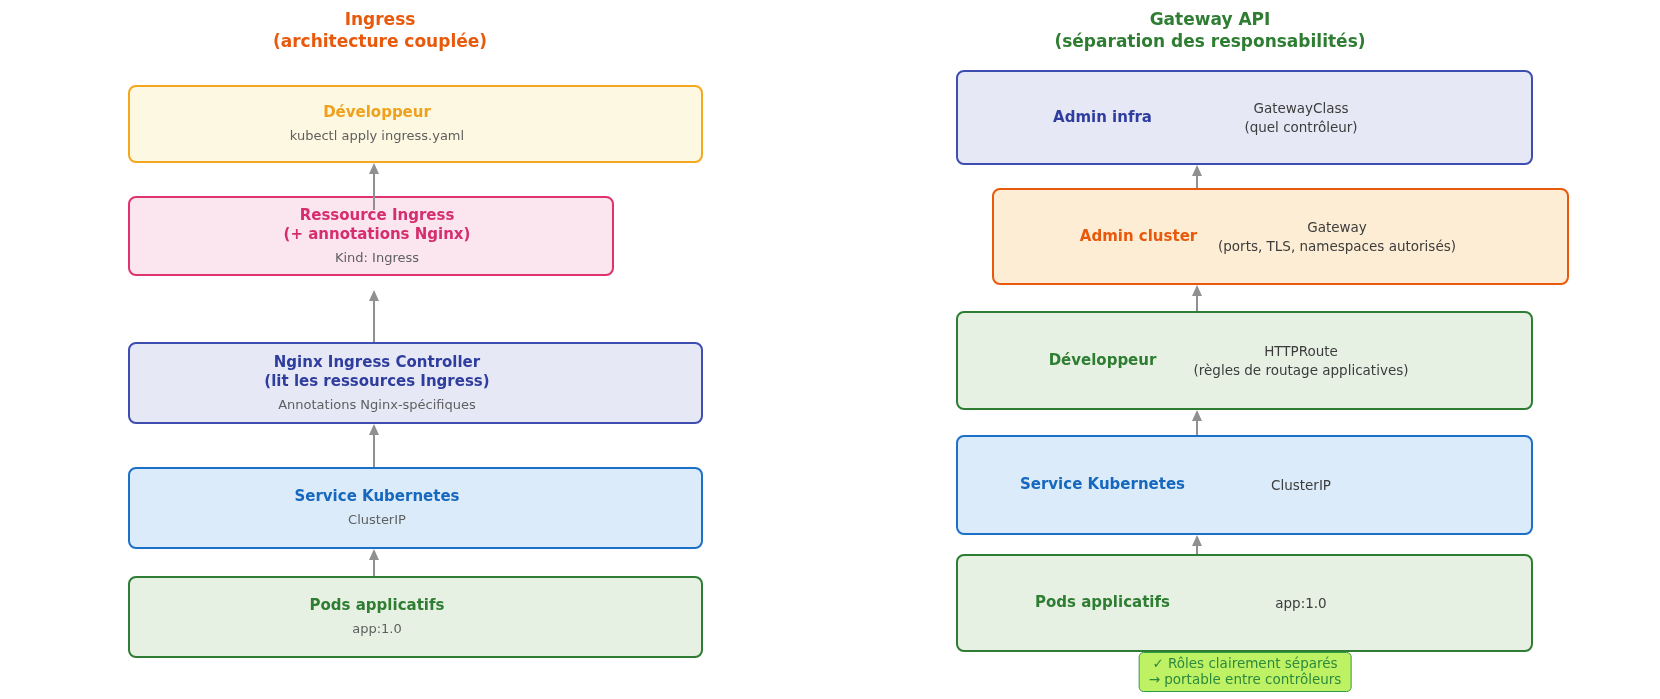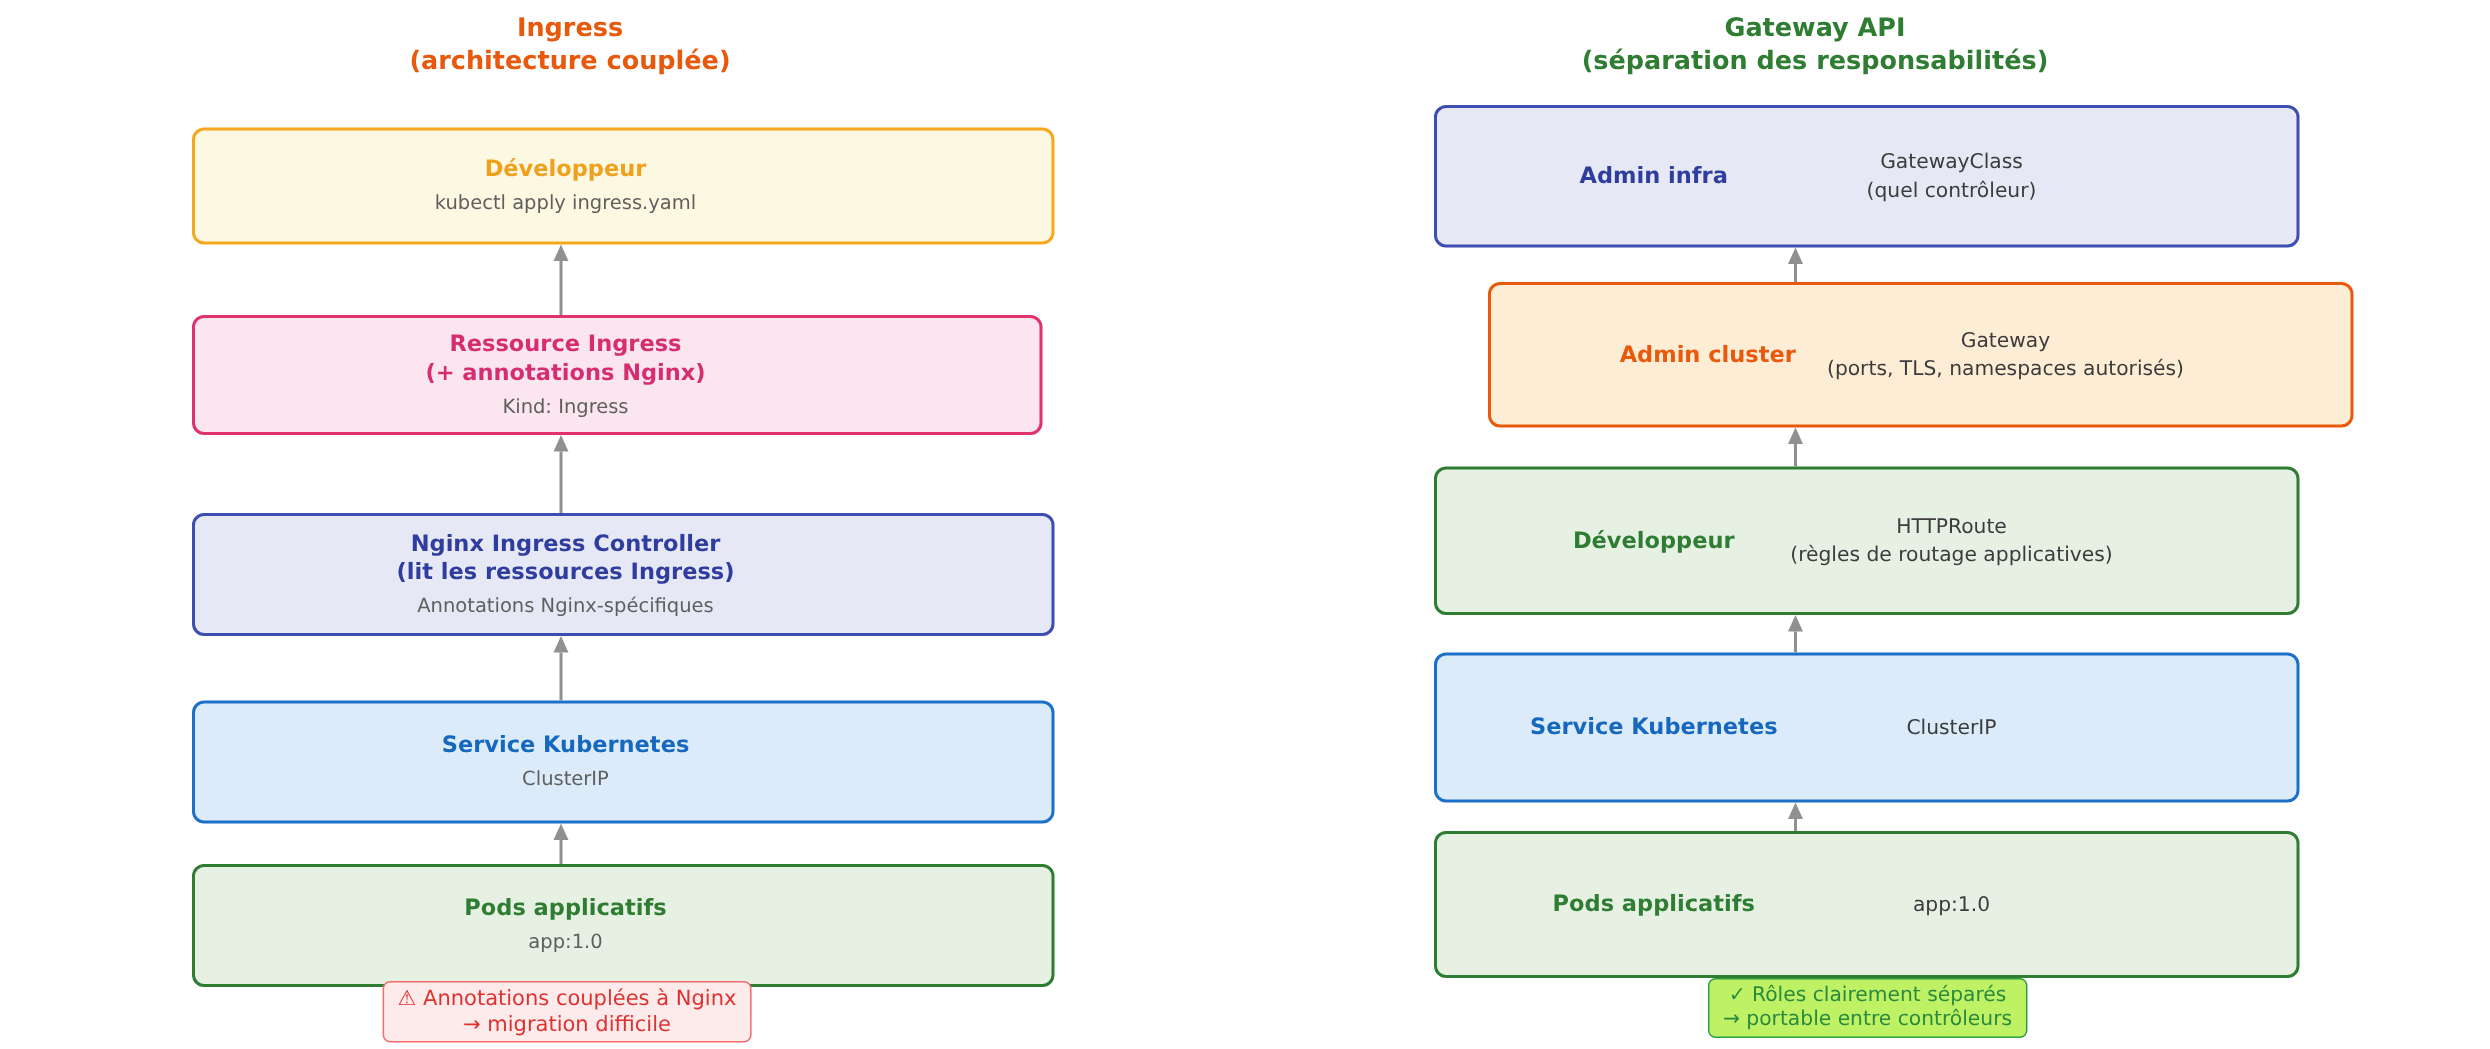--- a/index.html
+++ b/index.html
@@ -48,21 +48,21 @@
   .lcontent{
     position:absolute;left:0;top:0;width:494px;height:100%;
     display:flex;flex-direction:column;justify-content:center;align-items:center;
     text-align:center;
   }
   .t{font-size:15px;font-weight:bold;line-height:1.3;}
   .sub{font-size:13px;color:#5f5f5f;margin-top:5px;line-height:1.3;text-align:right;}
 
   
   .lb1{left:128px;top:85px;width:575px;height:78px;}
-  .lb2{left:128px;top:210px;width:567px;height:80px;}
+  .lb2{left:128px;top:196px;width:486px;height:80px;}
   .lb3{left:128px;top:342px;width:575px;height:82px;}
   .lb4{left:128px;top:467px;width:575px;height:82px;}
   .lb5{left:128px;top:576px;width:575px;height:82px;}
 
   
   .rb1{left:956px;top:70px;width:577px;height:95px;}
   .rb2{left:992px;top:188px;width:577px;height:97px;}
   .rb3{left:956px;top:311px;width:577px;height:99px;}
   .rb4{left:956px;top:435px;width:577px;height:100px;}
   .rb5{left:956px;top:554px;width:577px;height:98px;}
@@ -182,24 +182,20 @@
     </div>
   <div class="arrow la3">
       <div class="arrow-head"></div>
       <div class="arrow-line"></div>
     </div>
   <div class="arrow la4">
       <div class="arrow-head"></div>
       <div class="arrow-line"></div>
     </div>
 
-  <div class="note note-red">
-    <div>⚠ Annotations couplées à Nginx</div>
-    <div>→ migration difficile</div>
-  </div>
 
   <div class="node s-navy rb1">
     <div class="role t">Admin infra</div>
     <div class="desc">
       <div>GatewayClass</div>
       <div>(quel contrôleur)</div>
     </div>
   </div>
 
   <div class="node s-orange rb2">

